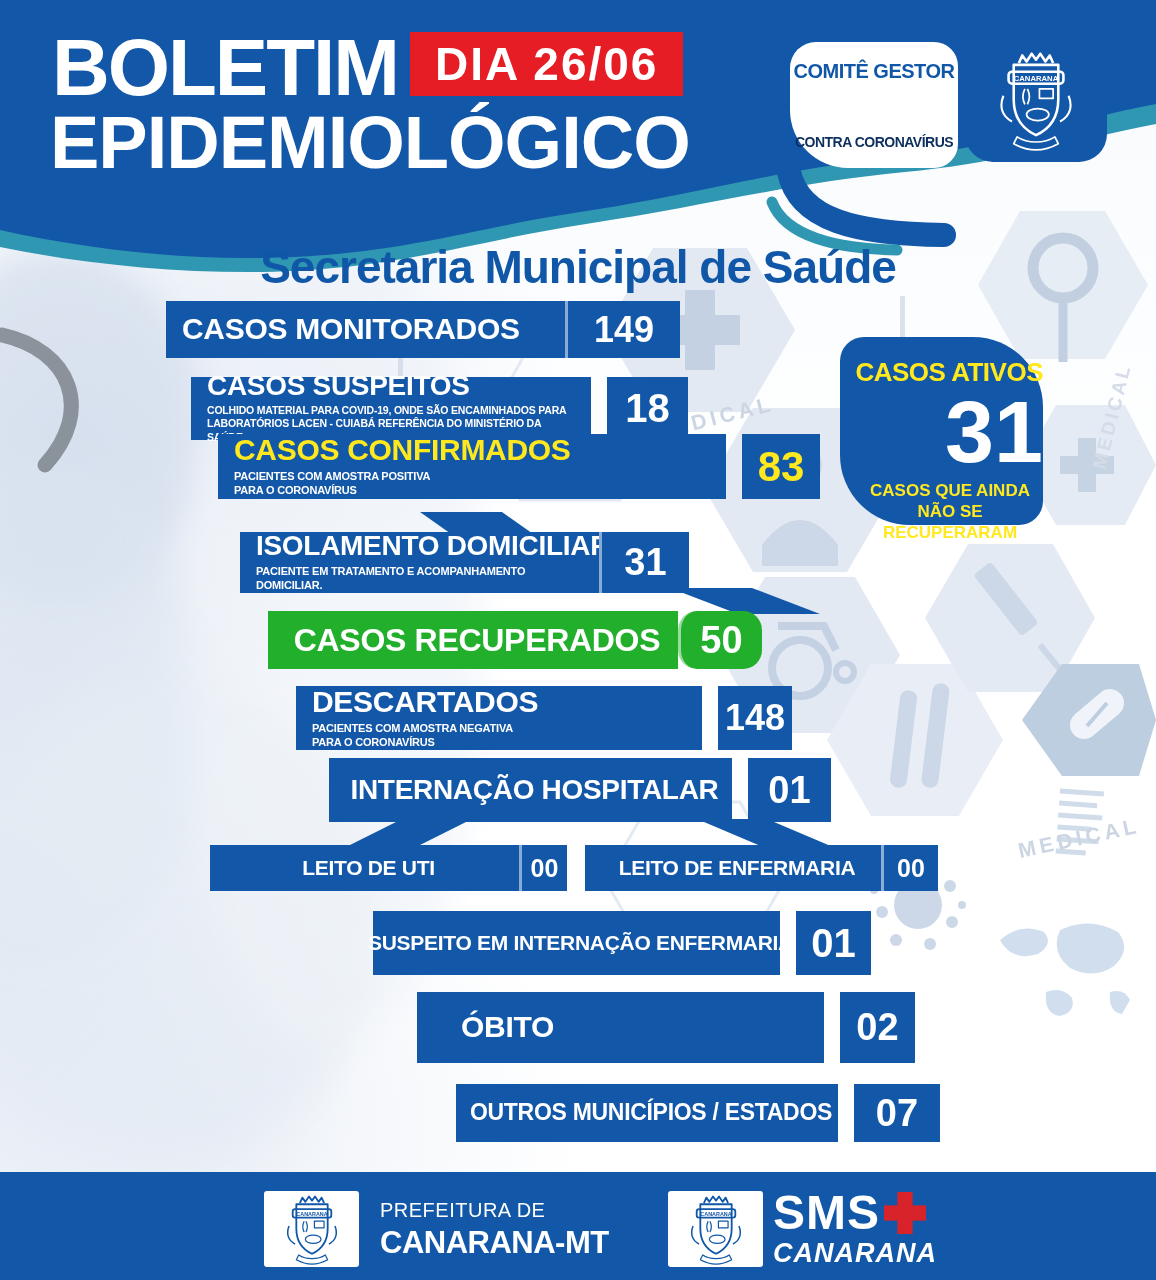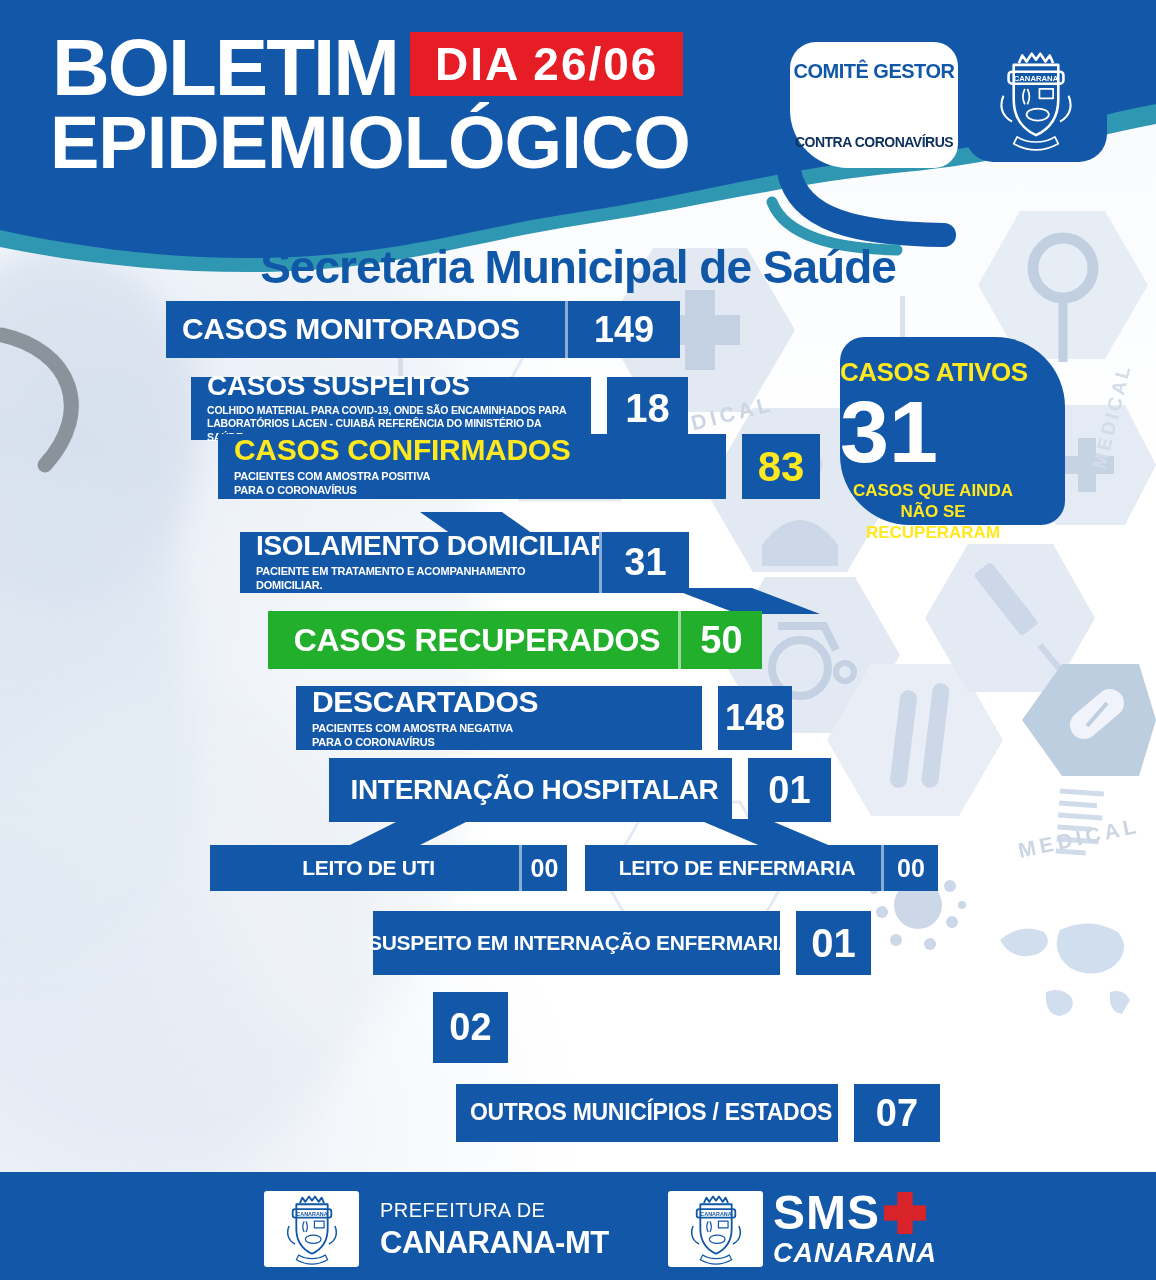--- a/index.html
+++ b/index.html
@@ -54,21 +54,21 @@
   .bar-main { flex:1; display:flex; flex-direction:column; justify-content:center;
               background:#1257a8; color:#fff; padding-left:16px; min-width:0; }
   .bar-num  { display:flex; align-items:center; justify-content:center;
               background:#1257a8; color:#fff; font-weight:700; flex:none; }
   .bar-label { font-weight:700; letter-spacing:-.3px; line-height:1.02; white-space:nowrap; }
   .bar-sub   { font-weight:700; font-size:10.5px; line-height:1.3; margin-top:3px; letter-spacing:-.2px; }
   .gap .bar-num { margin-left:16px; }
   .divider .bar-num { border-left:3px solid rgba(255,255,255,.5); }
   .center .bar-main { align-items:center; padding-left:8px; }
   .green .bar-main, .green .bar-num { background:#22b02c; }
-  .green.divider .bar-num { border-left-color:rgba(255,255,255,.55); }
+  .green.divider .bar-num { border-left-color:rgba(255,255,255,.55);border-radius:19px; }
   .yellow .bar-label, .yellow .bar-num { color:#ffe81e; }
 
   .sub-w1 { max-width:372px; }
   .sub-w2 { max-width:218px; font-size:11px; }
   .sub-w3 { max-width:282px; font-size:11px; }
 
   .r1 {left:166px;top:301px;width:514px;height:57px}
   .r1 .bar-label{font-size:30px} .r1 .bar-num{width:115px;font-size:36px}
   .r2 {left:191px;top:377px;width:497px;height:63px}
   .r2 .bar-label{font-size:28px} .r2 .bar-num{width:81px;font-size:40px}
@@ -89,23 +89,23 @@
   .r9 {left:373px;top:911px;width:498px;height:64px}
   .r9 .bar-label{font-size:21px} .r9 .bar-num{width:75px;font-size:40px}
   .r10{left:417px;top:992px;width:498px;height:71px}
   .r10 .bar-main{padding-left:44px}
   .r10 .bar-label{font-size:30px} .r10 .bar-num{width:75px;font-size:38px}
   .r11{left:456px;top:1084px;width:484px;height:58px}
   .r11 .bar-label{font-size:23px} .r11 .bar-num{width:86px;font-size:38px}
 
   
   .active-box {
-    position:absolute; z-index:4; left:840px; top:337px; width:225px; height:188px;
+    position:absolute; z-index:4; left:840px; top:337px; width:203px; height:188px;
     background:#1257a8; border-radius:24px 70px 24px 70px;
-    display:flex; flex-direction:column; align-items:flex-start; text-align:center;
+    display:flex; flex-direction:column; align-items:flex-end; text-align:center;
   }
   .active-title { color:#ffe81e; font-weight:700; font-size:26px; letter-spacing:-.5px; margin-top:20px; white-space:nowrap; }
   .active-value { color:#fff; font-weight:700; font-size:88px; line-height:.95; margin-top:2px; }
   .active-note  { color:#ffe81e; font-weight:700; font-size:17px; line-height:1.25; max-width:186px; margin-top:6px; }
 
   
   .footer { position:absolute; z-index:5; left:0; top:1172px; width:1156px; height:108px; background:#1257a8; }
   .f-tile { position:absolute; background:#fff; width:95px; height:76px; top:19px; border-radius:3px;
             display:flex; align-items:center; justify-content:center; color:#1157a8; }
   .f-tile.t1{ left:264px; } .f-tile.t2{ left:668px; }
@@ -310,20 +310,23 @@
   </div>
 
   <div class="bar r9 gap center">
     <div class="bar-main">
       <div class="bar-label">SUSPEITO EM INTERNAÇÃO ENFERMARIA</div>
     </div>
     <div class="bar-num">01</div>
   </div>
 
   <div class="bar r10 gap">
+    <div class="bar-main">
+      <div class="bar-label">ÓBITO</div>
+    </div>
     <div class="bar-num">02</div>
   </div>
 
   <div class="bar r11 gap center">
     <div class="bar-main">
       <div class="bar-label">OUTROS MUNICÍPIOS / ESTADOS</div>
     </div>
     <div class="bar-num">07</div>
   </div>
 

